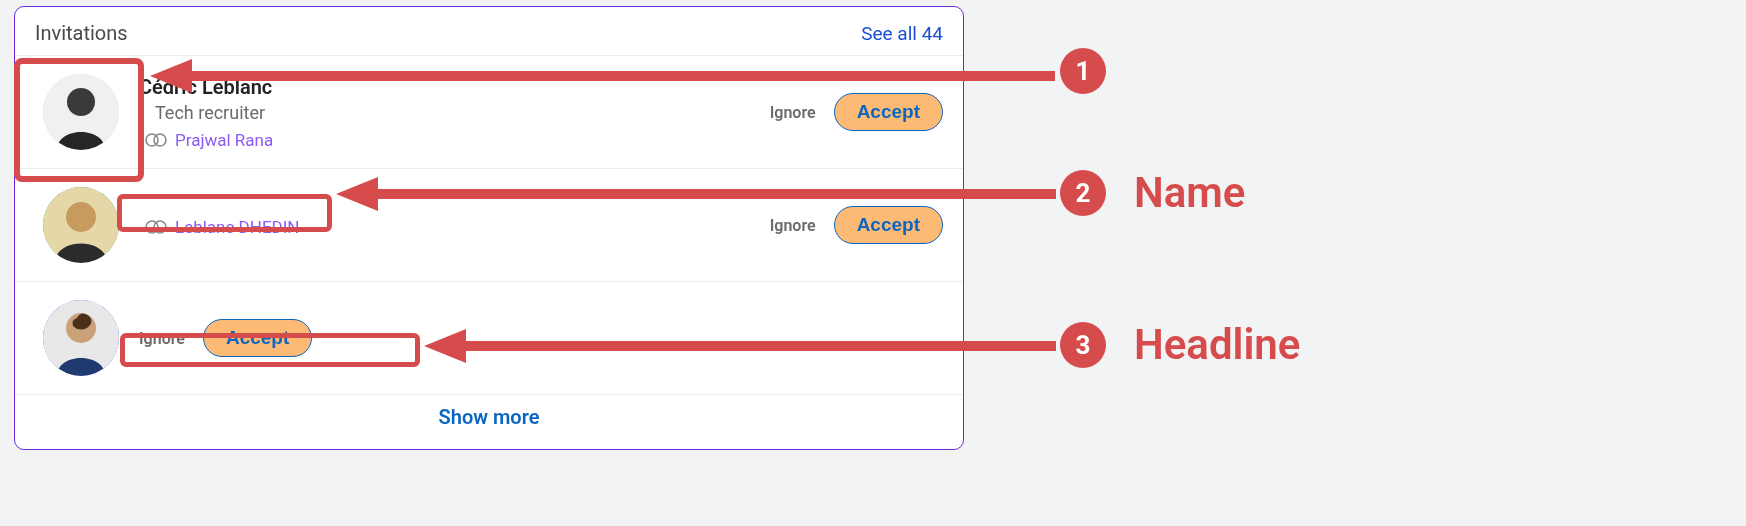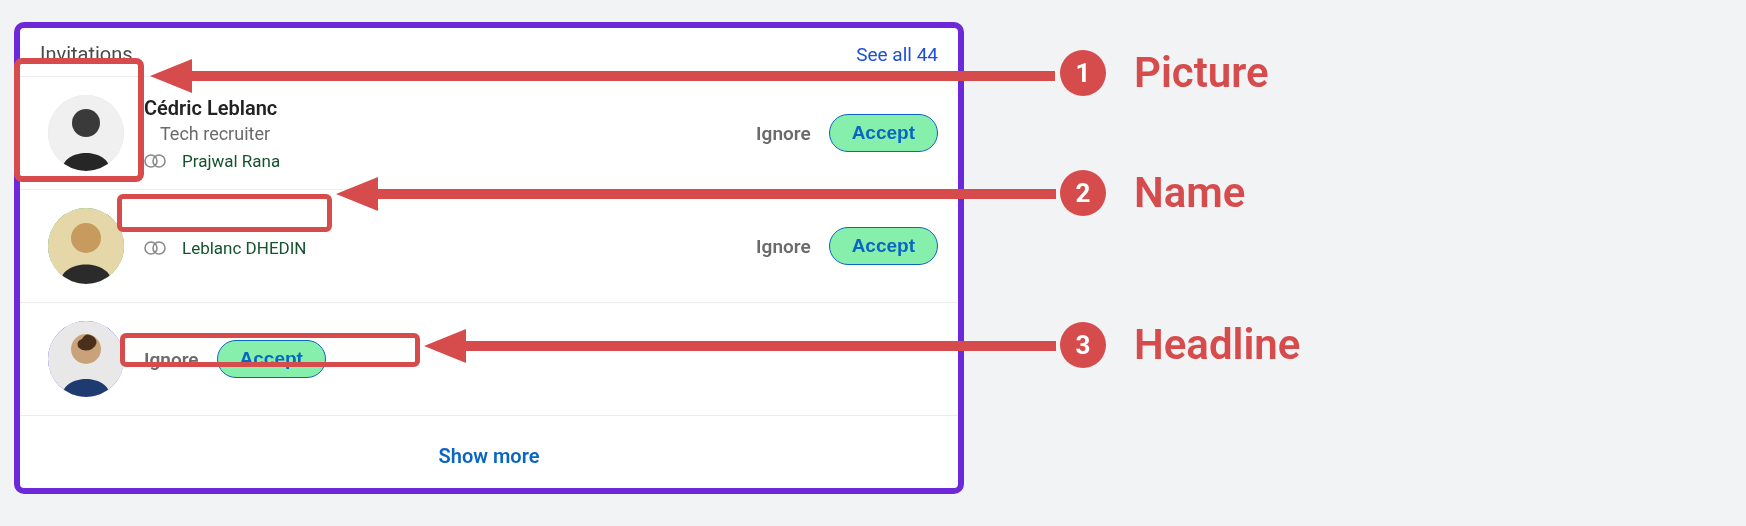--- a/index.html
+++ b/index.html
@@ -7,24 +7,24 @@
     font-family: -apple-system, BlinkMacSystemFont, "Segoe UI", Roboto, Helvetica, Arial, sans-serif;
     background: #f2f3f5;
     width: 1746px;
     height: 526px;
     position: relative;
     overflow: hidden;
   }
   .card {
     position: absolute;
     left: 14px;
-    top: 22px;
+    top: 6px;
     width: 950px;
     background: #ffffff;
-    border: 6px solid #6d28d9;
+    border: 1px solid #6d28d9;
     border-radius: 10px;
     overflow: hidden;
   }
   .card-header {
     display: flex;
     justify-content: space-between;
     align-items: center;
     padding: 14px 20px 10px 20px;
   }
   .card-title {
@@ -87,55 +87,56 @@
   }
   .headline {
     font-size: 18px;
     color: #6b6b6b;
     line-height: 1.4;
     padding-left: 16px;
   }
   .mutual {
     display: flex;
     align-items: center;
-    gap: 16px;
+    gap: 8px;
     font-size: 17px;
-    color: #14532d;
+    color: #8b5cf6;
     margin-top: 4px;
+    margin-left: 6px;
   }
   .mutual-icon {
     width: 22px; height: 14px;
     display: inline-flex;
   }
   .mutual-icon svg { width:100%; height:100%; }
   .actions {
     display: flex;
     align-items: center;
     gap: 18px;
     flex-shrink: 0;
   }
   .ignore {
-    font-size: 19px;
+    font-size: 16px;
     font-weight: 600;
     color: #6b6b6b;
     cursor: pointer;
   }
   .accept {
     font-size: 19px;
     font-weight: 600;
     color: #0a66c2;
-    background: #86efac;
+    background: #fdba74;
     border: 1.8px solid #0a66c2;
     border-radius: 22px;
     padding: 7px 22px;
     cursor: pointer;
   }
   .show-more {
     text-align: center;
-    padding: 28px 0 20px 0;
+    padding: 10px 0 20px 0;
     font-size: 20px;
     font-weight: 600;
     color: #0a66c2;
     border-top: 1px solid #ececec;
     cursor: pointer;
   }
 
   
   .annot-box {
     position: absolute;
@@ -293,21 +294,20 @@
 </div>
 <div class="arrow" style="left:424px; top:326px; width:632px; height:40px;">
   <svg viewBox="0 0 632 40" width="632" height="40">
     <line x1="632" y1="20" x2="38" y2="20" stroke="#d64b4b" stroke-width="10"></line>
     <polygon points="0,20 42,3 42,37" fill="#d64b4b"></polygon>
   </svg>
 </div>
 
 <div class="callout" id="callout-1">
   <div class="num-circle">1</div>
-  <div class="callout-text">Picture</div>
 </div>
 <div class="callout" id="callout-2">
   <div class="num-circle">2</div>
   <div class="callout-text">Name</div>
 </div>
 <div class="callout" id="callout-3">
   <div class="num-circle">3</div>
   <div class="callout-text">Headline</div>
 </div>
 

